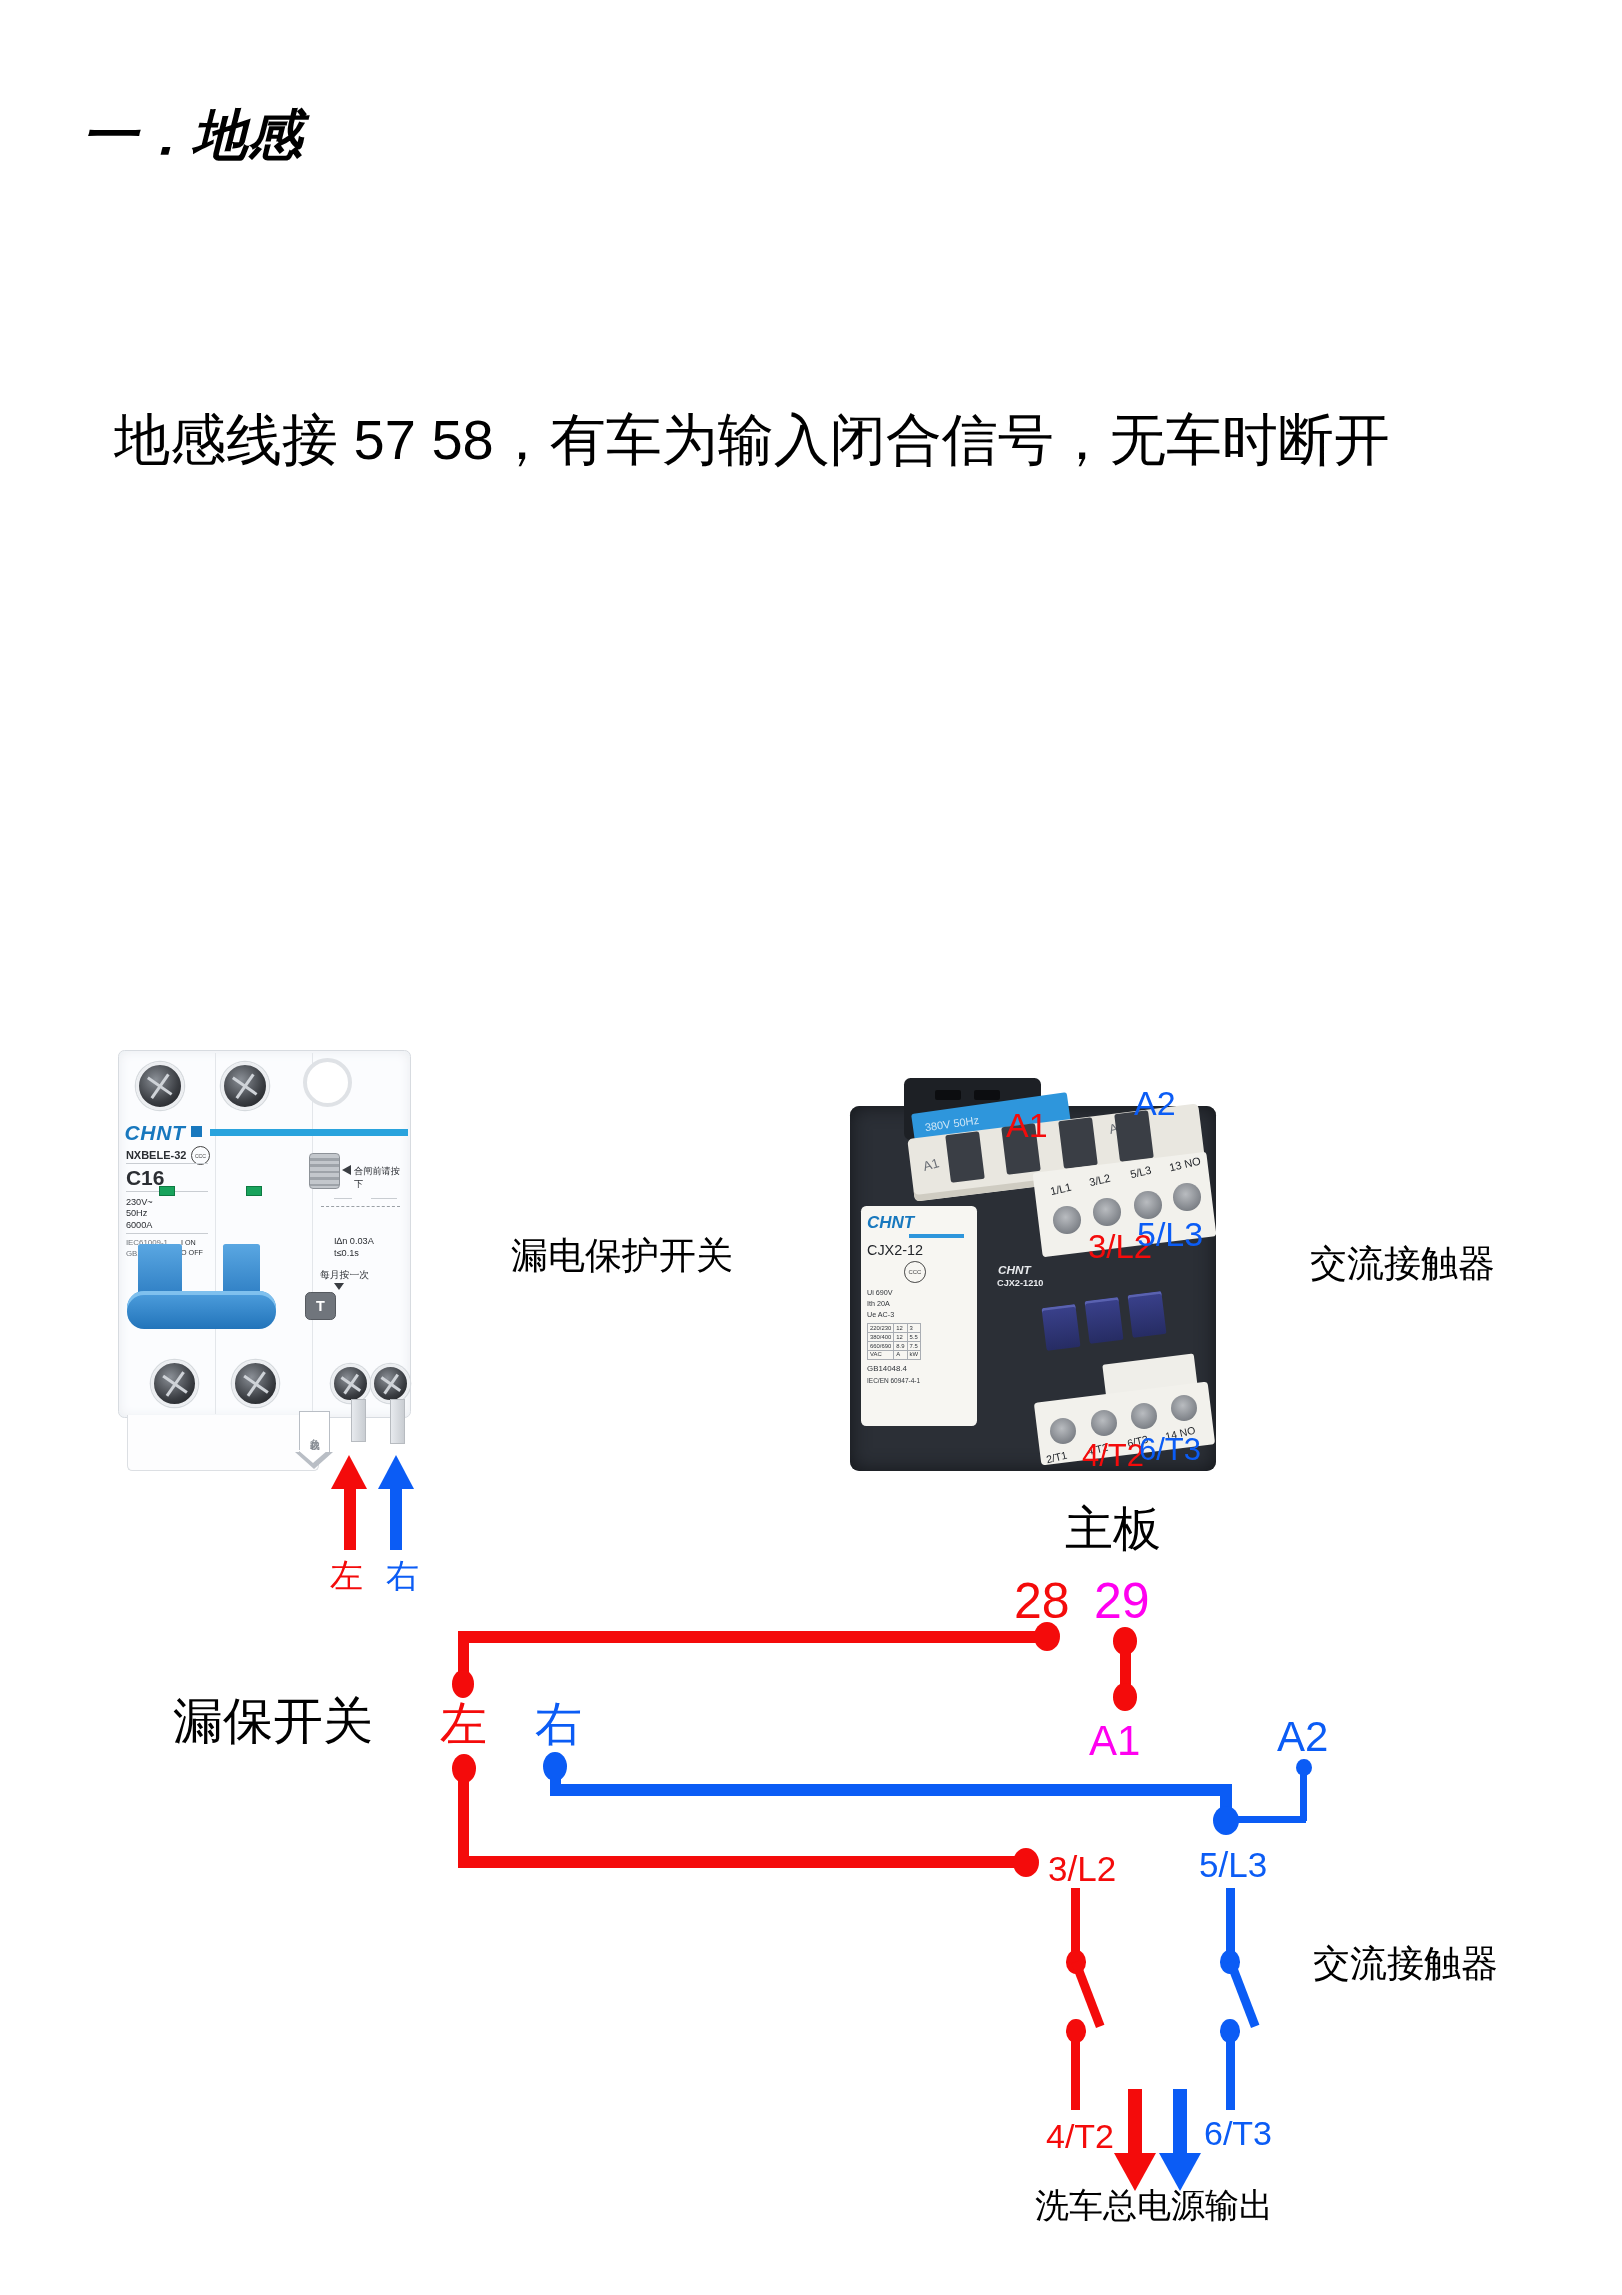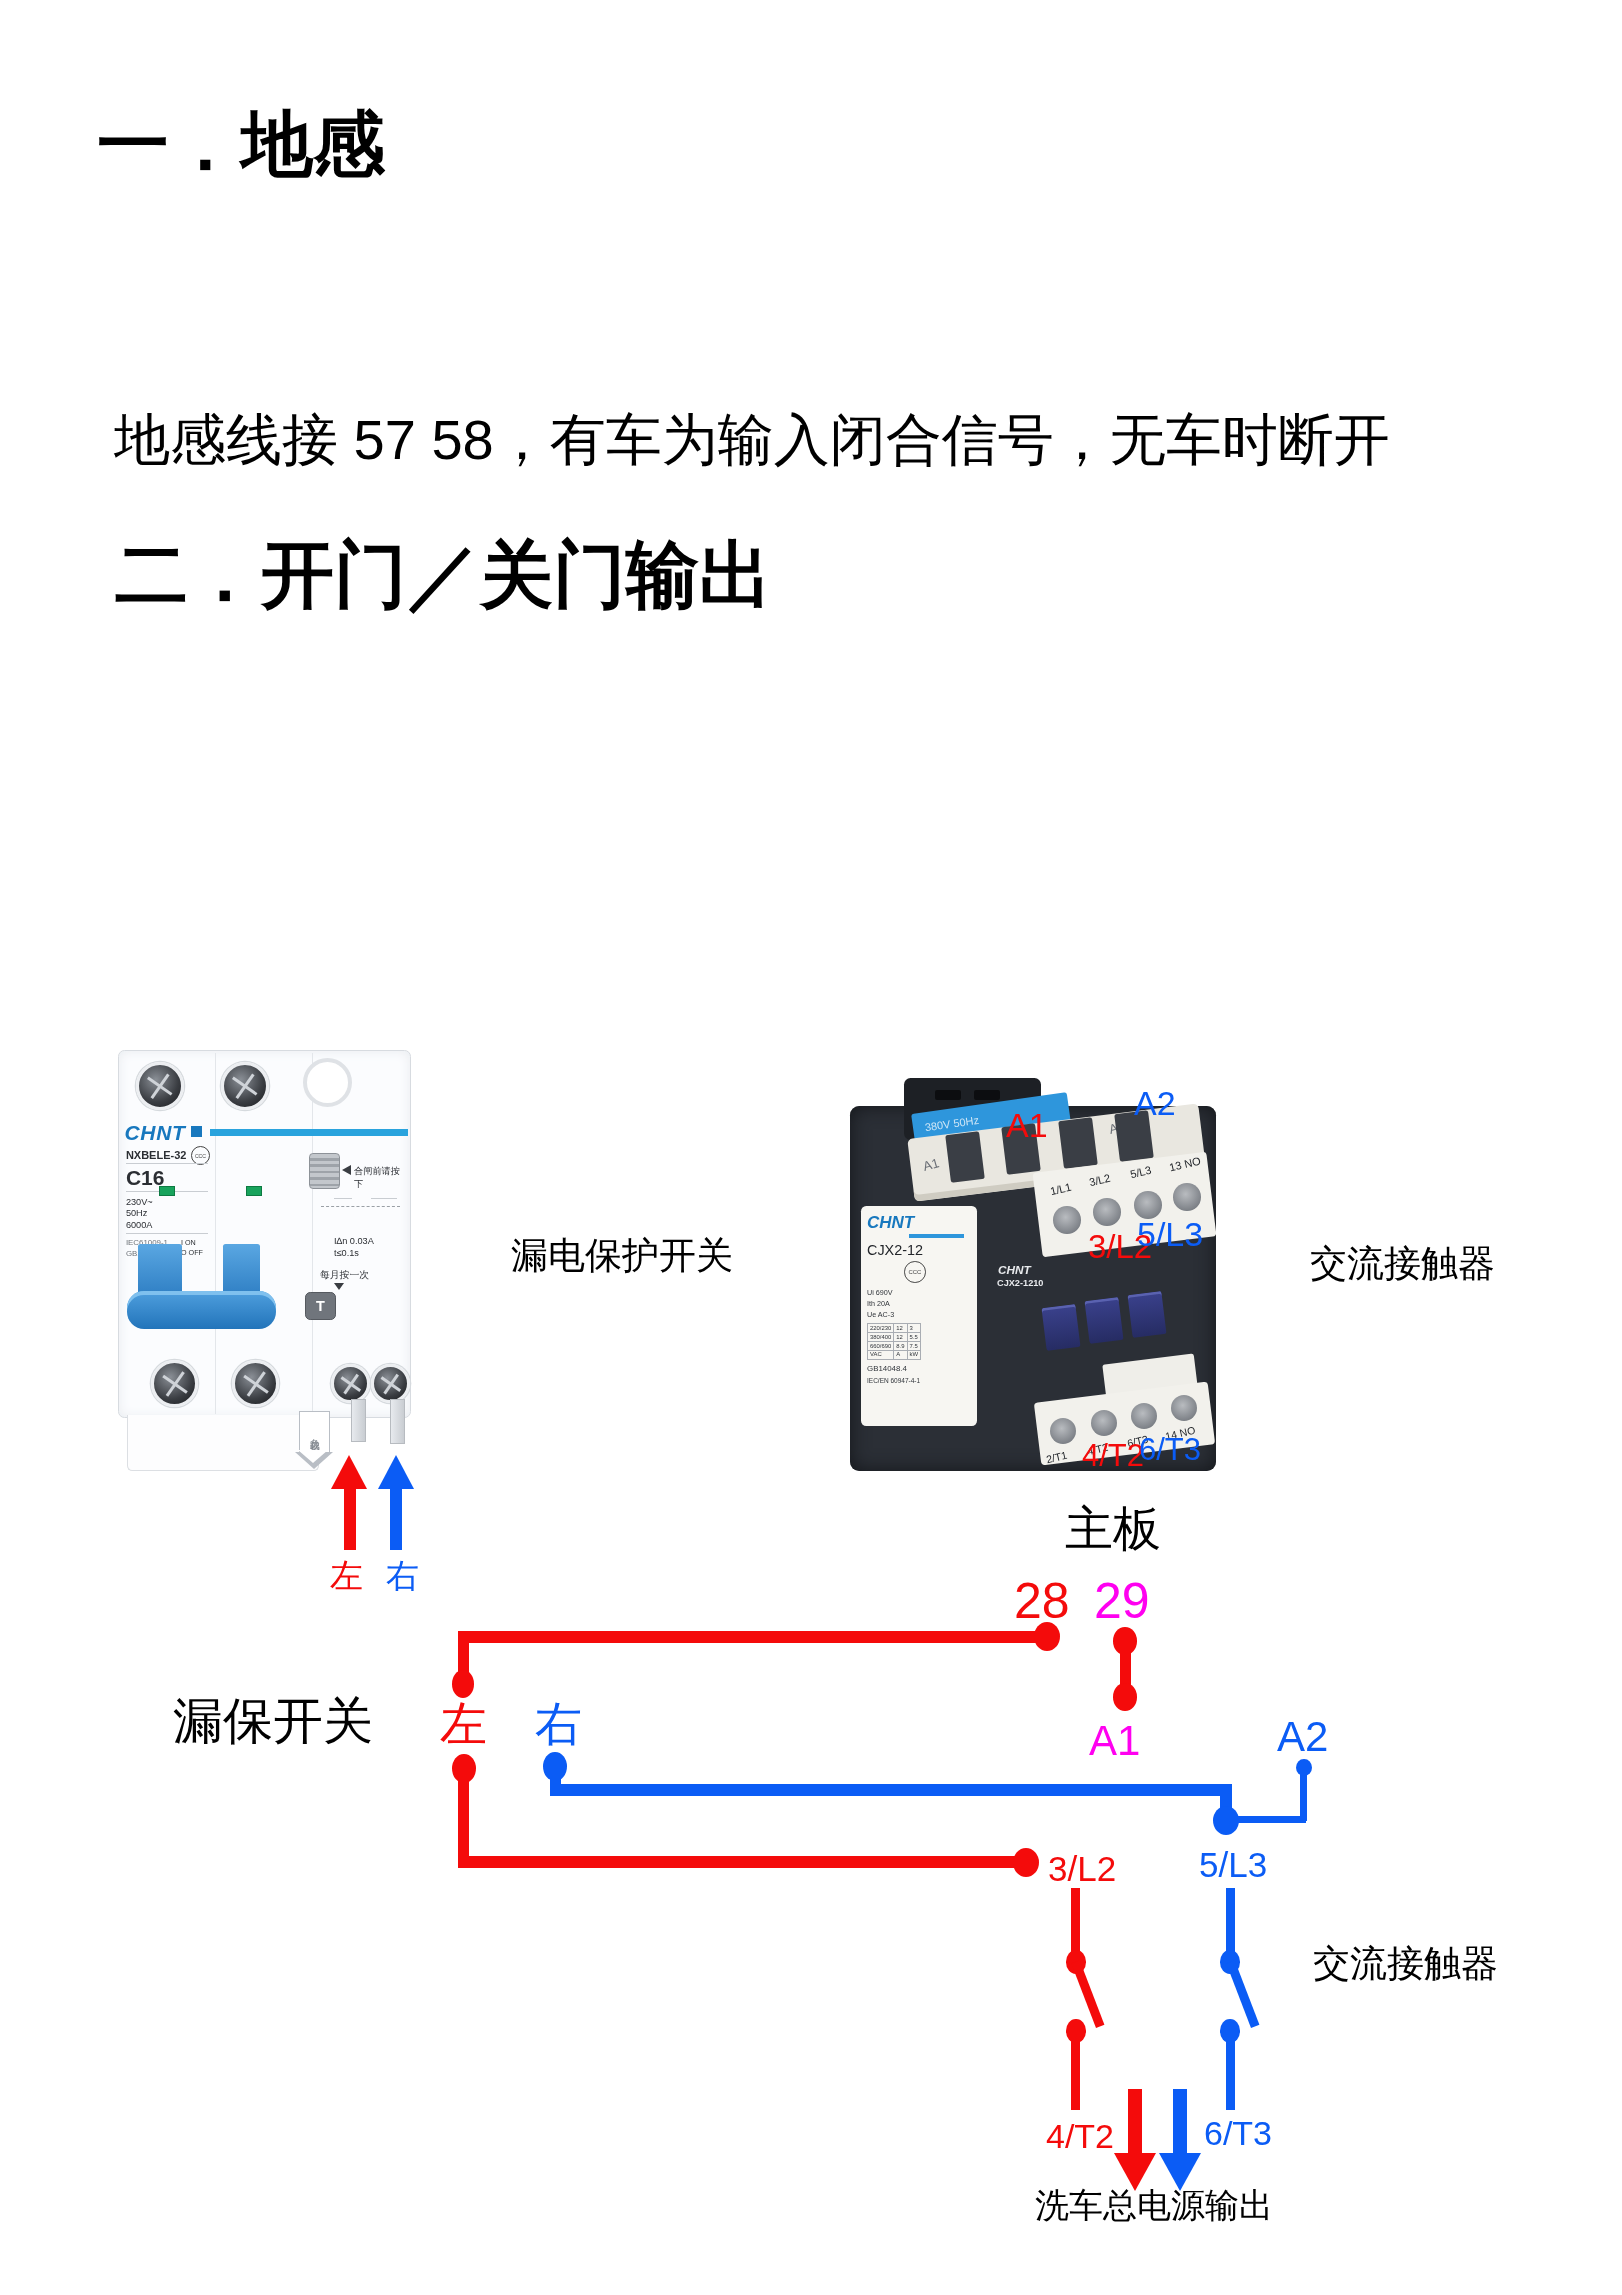--- a/index.html
+++ b/index.html
@@ -67,24 +67,23 @@
   .ct-wstrip{position:absolute;background:#efeee9;transform:rotate(-7deg);border-radius:2.6px;}
   .ct-bstrip{position:absolute;left:187px;top:314px;width:175px;height:63px;background:#f2f1ec;transform:rotate(-7deg);border-radius:3.9px;}
   .ct-rail{position:absolute;left:5.2px;top:79px;width:46px;height:275px;background:#202329;border-radius:5.2px;}
   .ct-railhole{position:absolute;background:#0e0f12;border-radius:3.9px;}
 </style>
 </head>
 <body>
 
 <div class="page">
 
-  <div class="t h" style="left:97px;top:108px;font-size:72px;">一．地感</div>
+  <div class="t h" style="left:82px;top:108px;font-size:55px;font-style:italic;">一．地感</div>
   <div class="t" style="left:114px;top:365px;font-size:56px;margin-top:47px;">地感线接 57 58，有车为输入闭合信号，无车时断开</div>
 
-  <div class="t h" style="left:115px;top:538px;font-size:73px;">二．开门／关门输出</div>
 
 
   <div class="breaker">
     <div class="bk-body"></div>
     <div class="bk-div" style="left:97px;"></div>
     <div class="bk-div" style="left:194px;"></div>
     <div class="bk-screw" style="left:18.3px;top:11.8px;width:42px;height:42px;"></div>
     <div class="bk-screw" style="left:103px;top:11.8px;width:42px;height:42px;"></div>
     <div class="bk-hole" style="left:185px;top:7.9px;width:41px;height:41px;"></div>
     <div class="bk-logo" style="left:6.5px;top:71px;font-size:21px;position:absolute;">CHNT</div>

